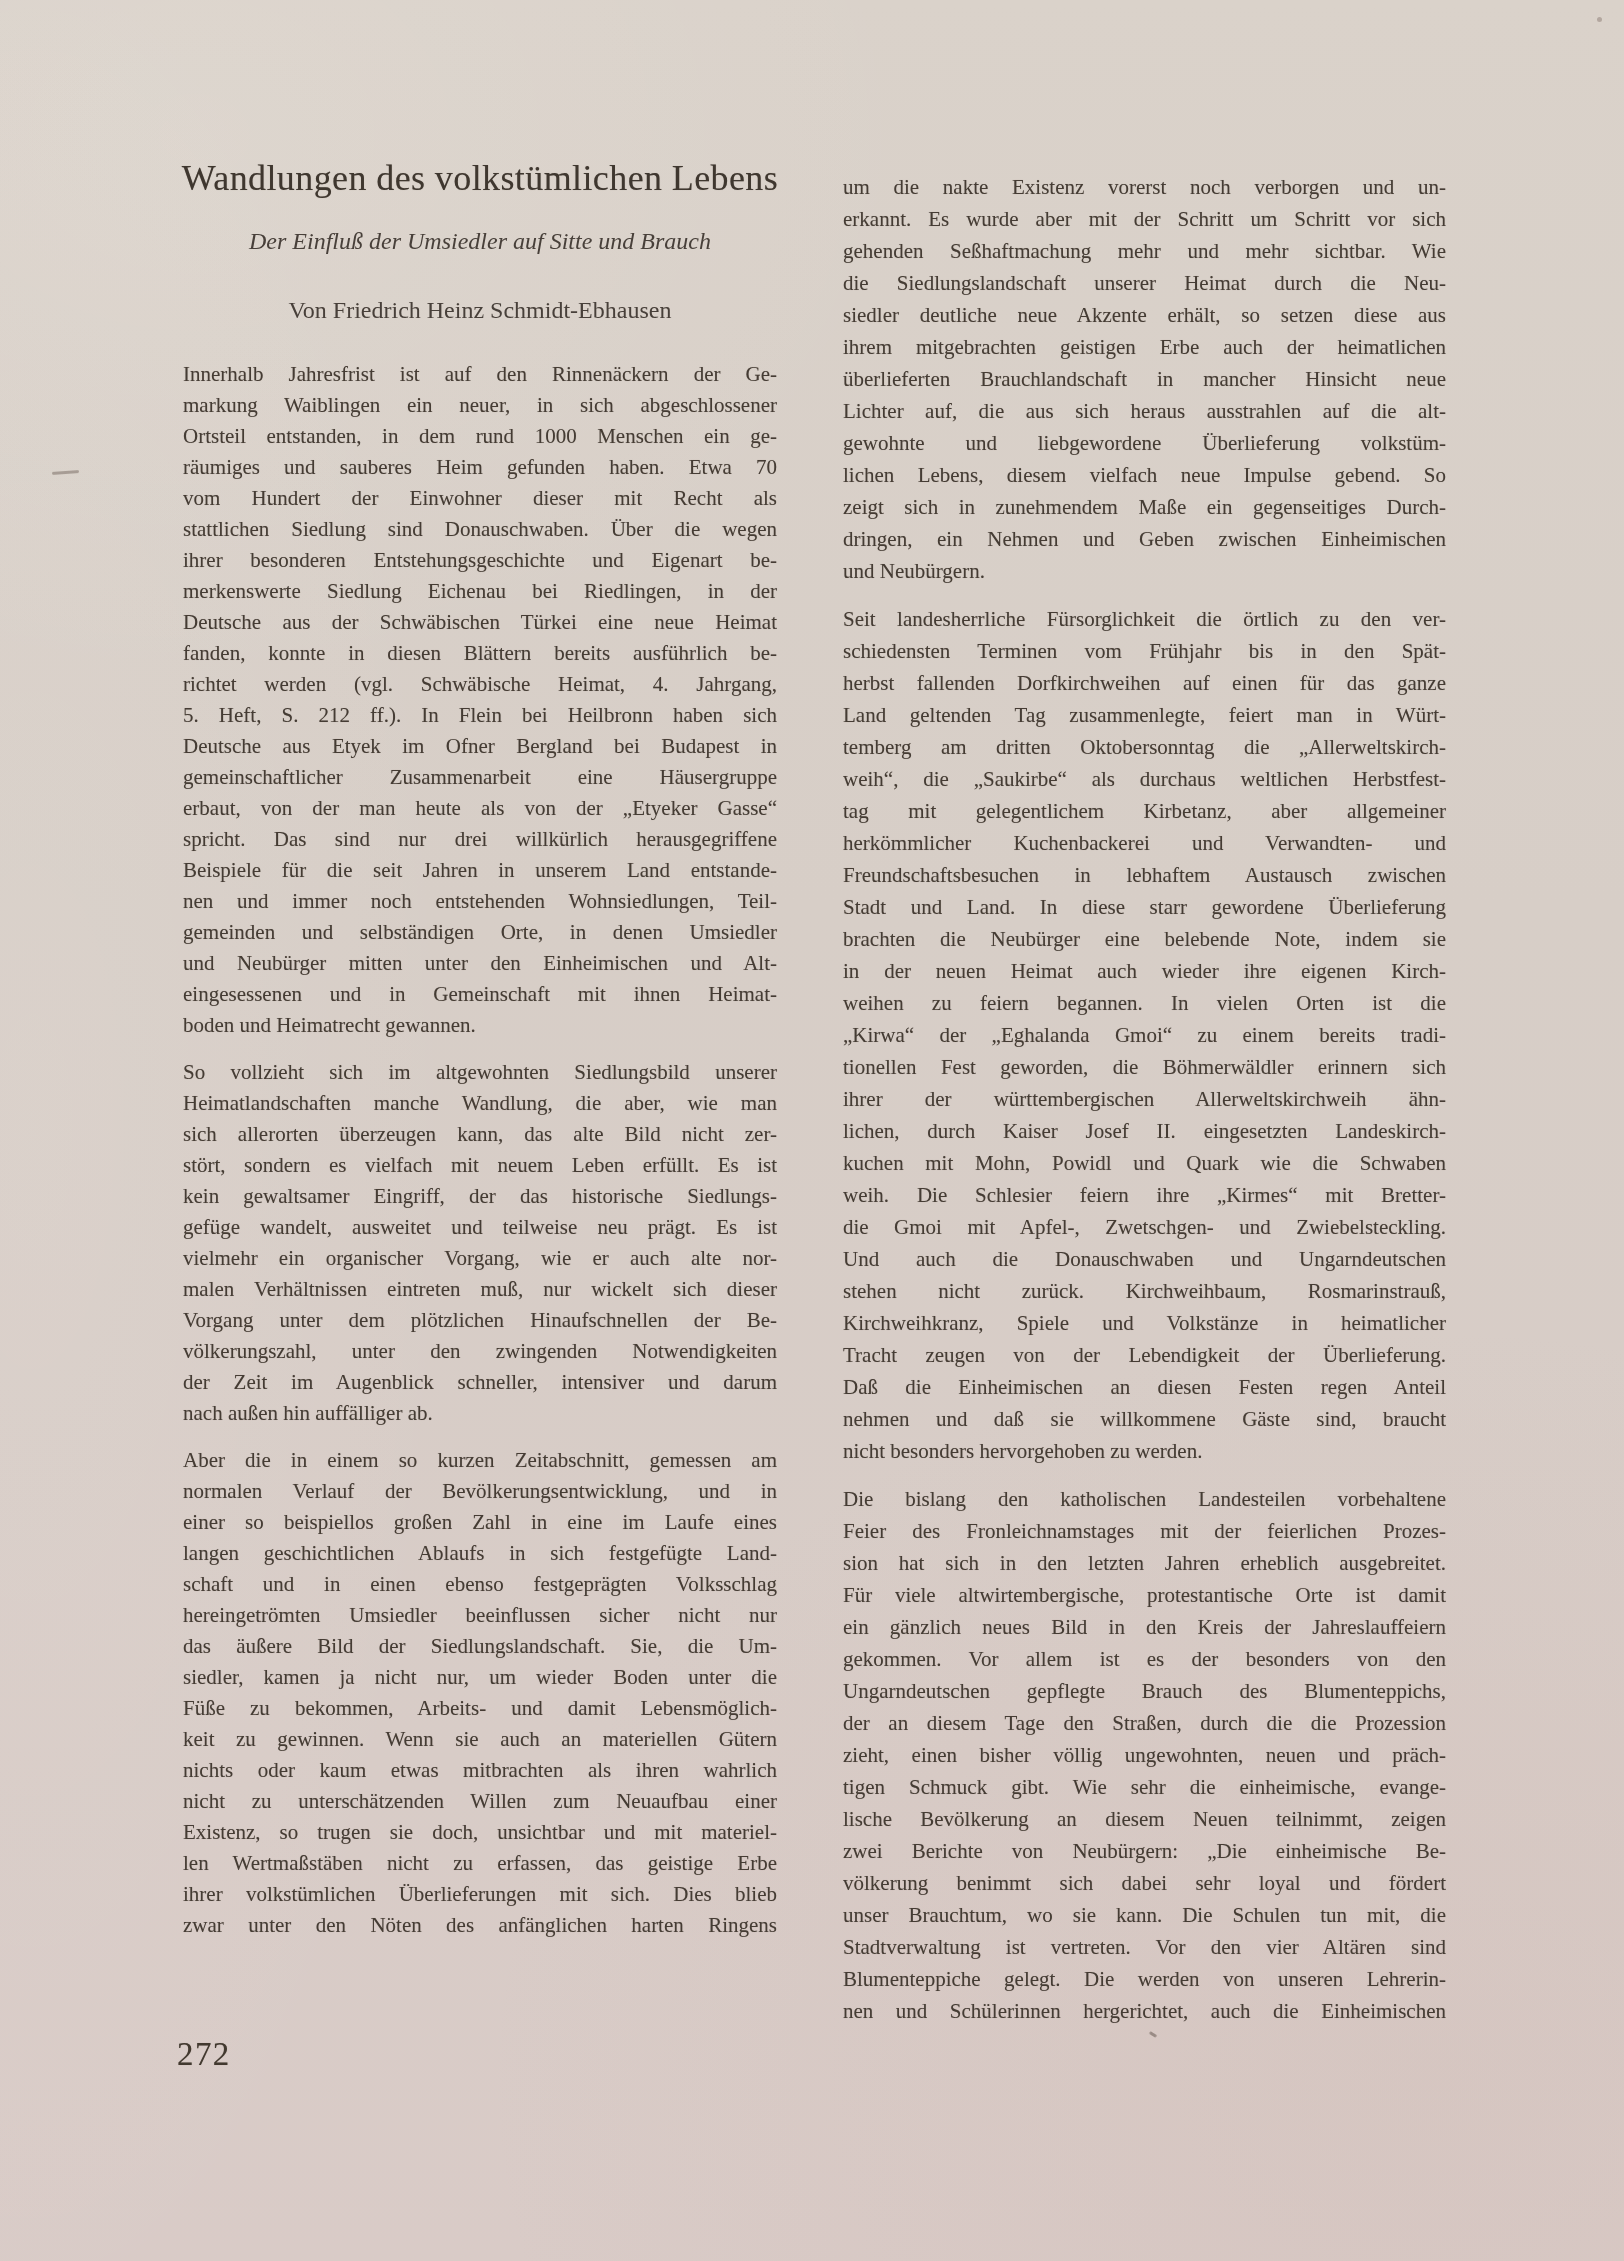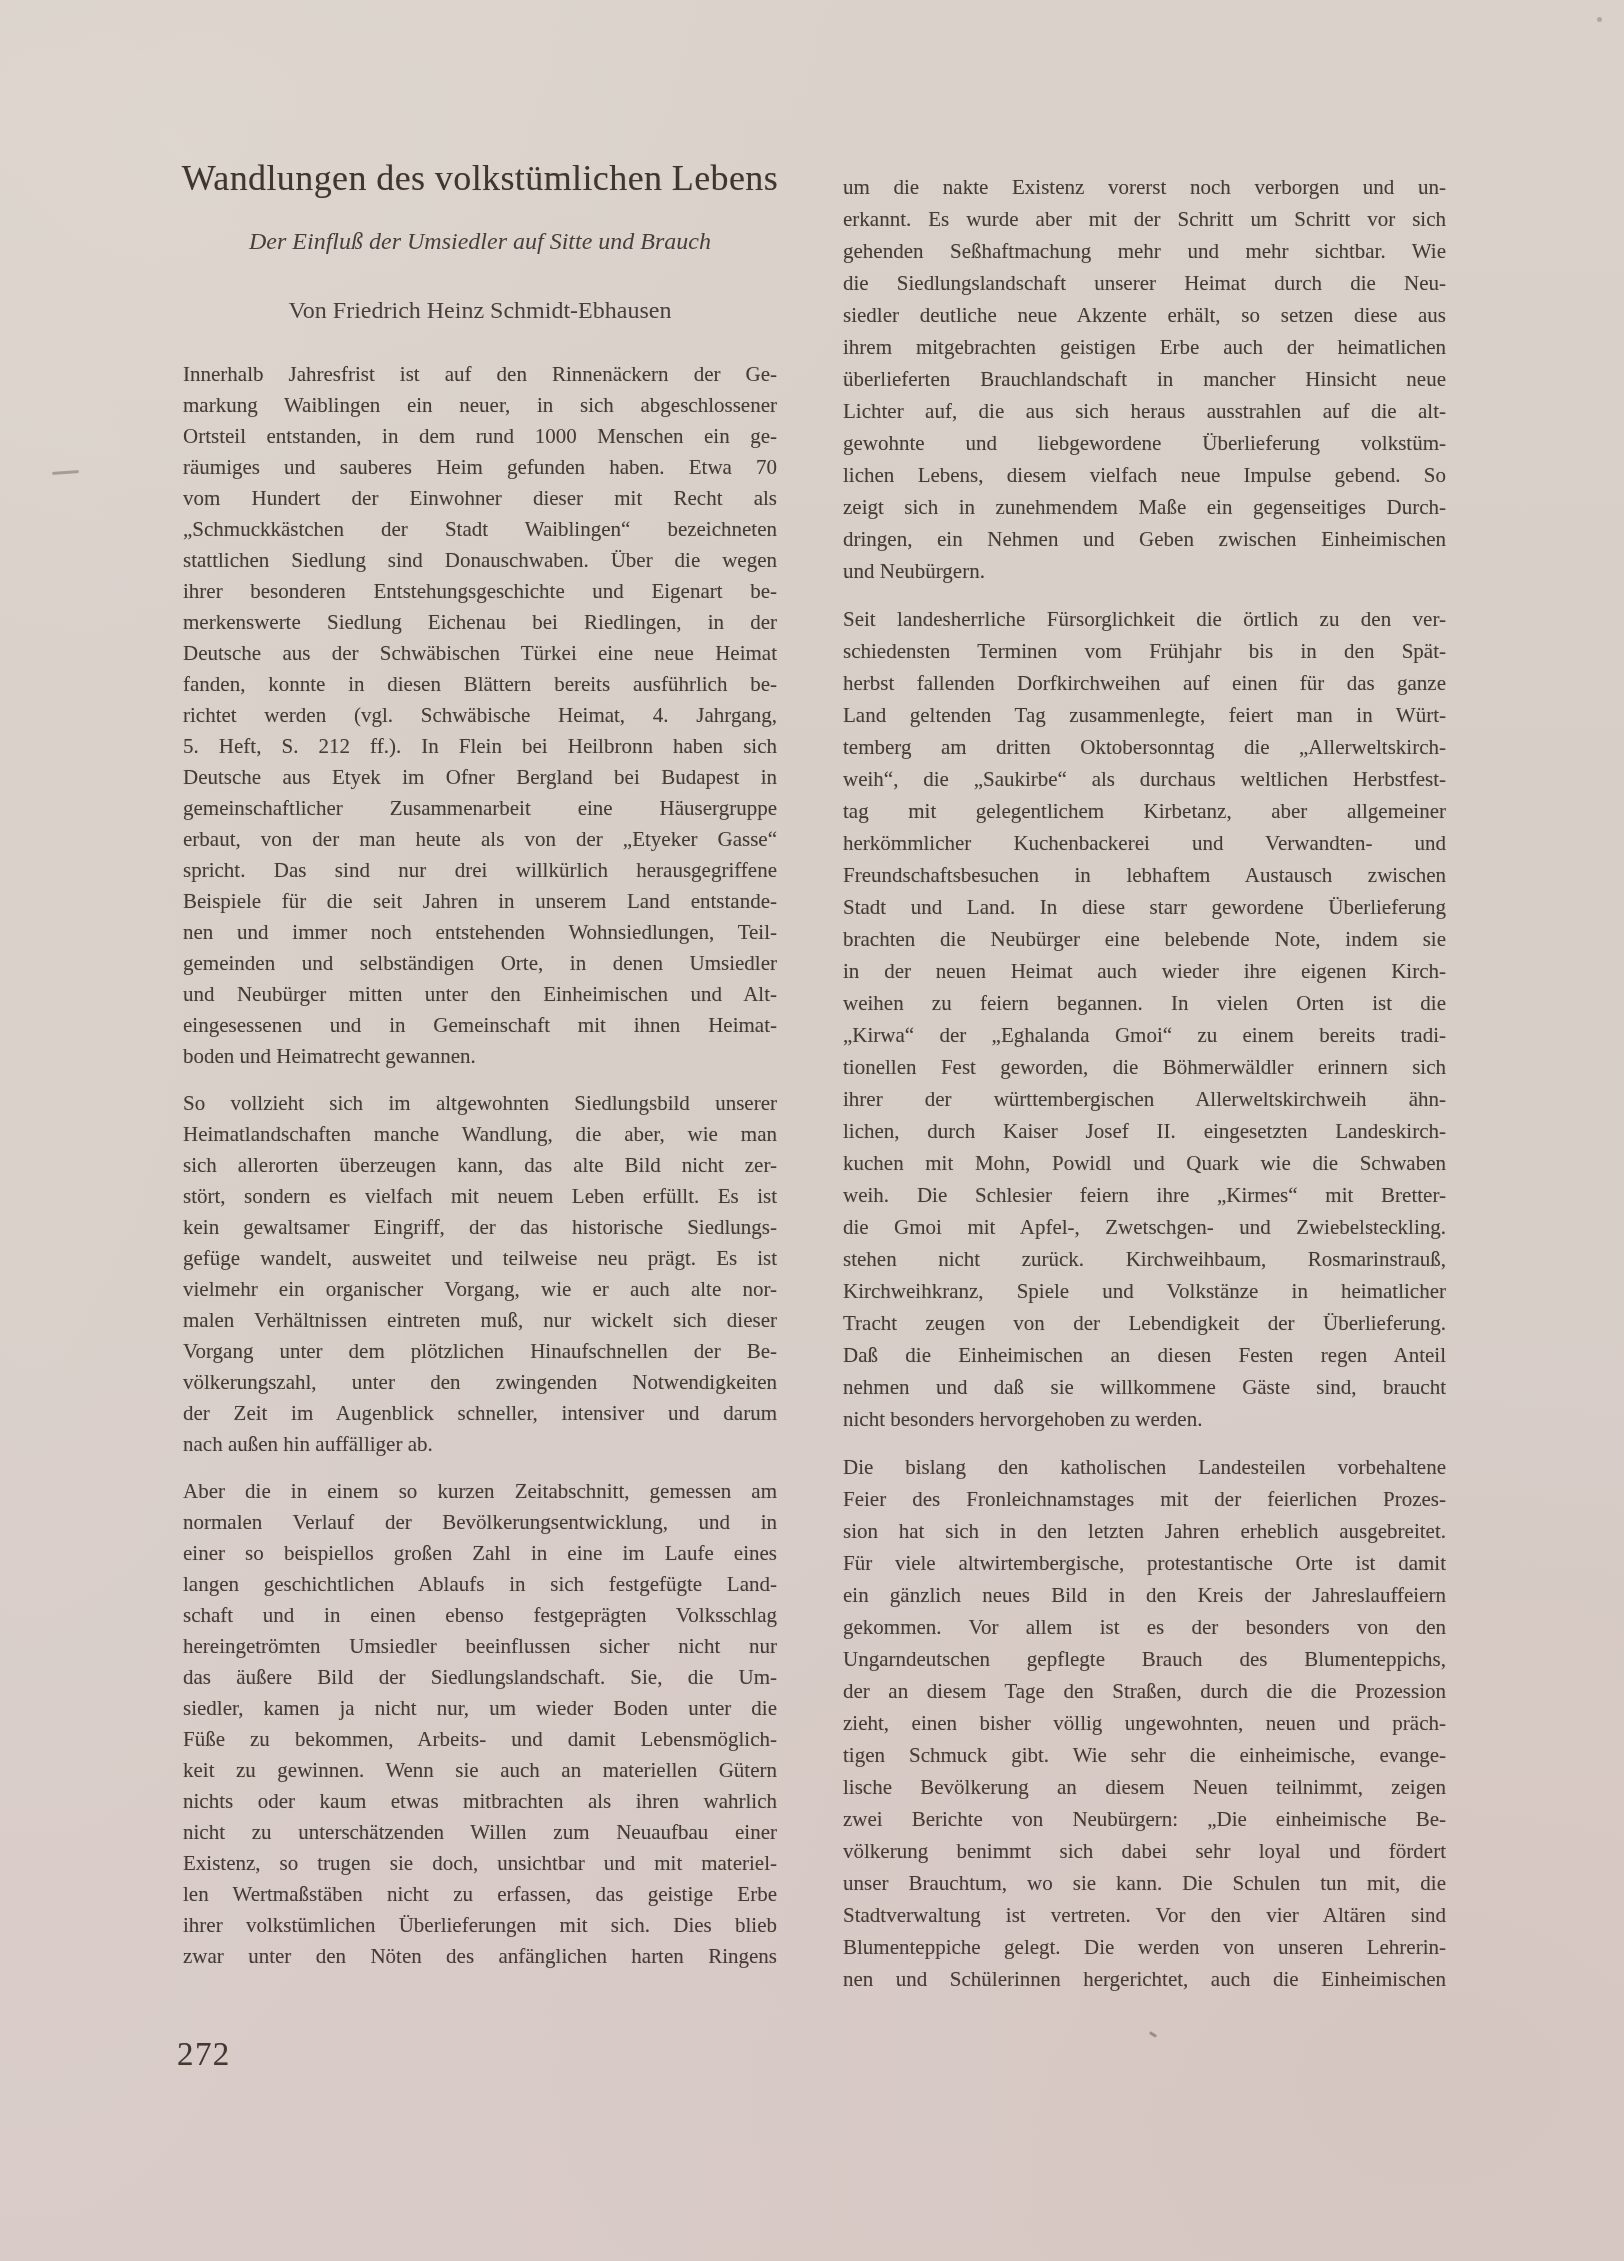--- a/index.html
+++ b/index.html
@@ -99,21 +99,20 @@
       <div class="subtitle">Der Einfluß der Umsiedler auf Sitte und Brauch</div>
       <div class="byline">Von Friedrich Heinz Schmidt-Ebhausen</div>
     </div>
     <div class="body">
         <div class="para">
           <div class="tline">Innerhalb Jahresfrist ist auf den Rinnenäckern der Ge-</div>
           <div class="tline">markung Waiblingen ein neuer, in sich abgeschlossener</div>
           <div class="tline">Ortsteil entstanden, in dem rund 1000 Menschen ein ge-</div>
           <div class="tline">räumiges und sauberes Heim gefunden haben. Etwa 70</div>
           <div class="tline">vom Hundert der Einwohner dieser mit Recht als</div>
-          <div class="tline">„Schmuckkästchen der Stadt Waiblingen“ bezeichneten</div>
           <div class="tline">stattlichen Siedlung sind Donauschwaben. Über die wegen</div>
           <div class="tline">ihrer besonderen Entstehungsgeschichte und Eigenart be-</div>
           <div class="tline">merkenswerte Siedlung Eichenau bei Riedlingen, in der</div>
           <div class="tline">Deutsche aus der Schwäbischen Türkei eine neue Heimat</div>
           <div class="tline">fanden, konnte in diesen Blättern bereits ausführlich be-</div>
           <div class="tline">richtet werden (vgl. Schwäbische Heimat, 4. Jahrgang,</div>
           <div class="tline">5. Heft, S. 212 ff.). In Flein bei Heilbronn haben sich</div>
           <div class="tline">Deutsche aus Etyek im Ofner Bergland bei Budapest in</div>
           <div class="tline">gemeinschaftlicher Zusammenarbeit eine Häusergruppe</div>
           <div class="tline">erbaut, von der man heute als von der „Etyeker Gasse“</div>
@@ -191,20 +190,21 @@
           <div class="tline">brachten die Neubürger eine belebende Note, indem sie</div>
           <div class="tline">in der neuen Heimat auch wieder ihre eigenen Kirch-</div>
           <div class="tline">weihen zu feiern begannen. In vielen Orten ist die</div>
           <div class="tline">„Kirwa“ der „Eghalanda Gmoi“ zu einem bereits tradi-</div>
           <div class="tline">tionellen Fest geworden, die Böhmerwäldler erinnern sich</div>
           <div class="tline">ihrer der württembergischen Allerweltskirchweih ähn-</div>
           <div class="tline">lichen, durch Kaiser Josef II. eingesetzten Landeskirch-</div>
           <div class="tline">kuchen mit Mohn, Powidl und Quark wie die Schwaben</div>
           <div class="tline">weih. Die Schlesier feiern ihre „Kirmes“ mit Bretter-</div>
           <div class="tline">die Gmoi mit Apfel-, Zwetschgen- und Zwiebelsteckling.</div>
+          <div class="tline">Und auch die Donauschwaben und Ungarndeutschen</div>
           <div class="tline">stehen nicht zurück. Kirchweihbaum, Rosmarinstrauß,</div>
           <div class="tline">Kirchweihkranz, Spiele und Volkstänze in heimatlicher</div>
           <div class="tline">Tracht zeugen von der Lebendigkeit der Überlieferung.</div>
           <div class="tline">Daß die Einheimischen an diesen Festen regen Anteil</div>
           <div class="tline">nehmen und daß sie willkommene Gäste sind, braucht</div>
           <div class="tline final">nicht besonders hervorgehoben zu werden.</div>
         </div>
         <div class="para">
           <div class="tline">Die bislang den katholischen Landesteilen vorbehaltene</div>
           <div class="tline">Feier des Fronleichnamstages mit der feierlichen Prozes-</div>

